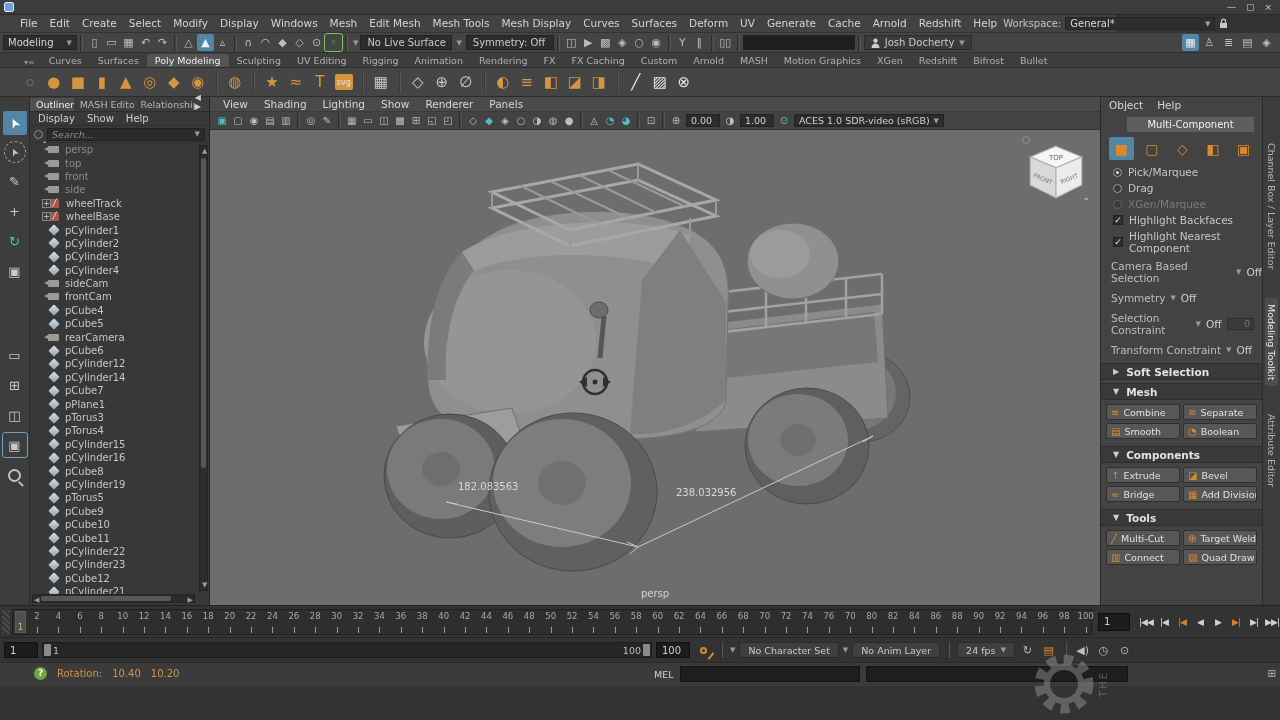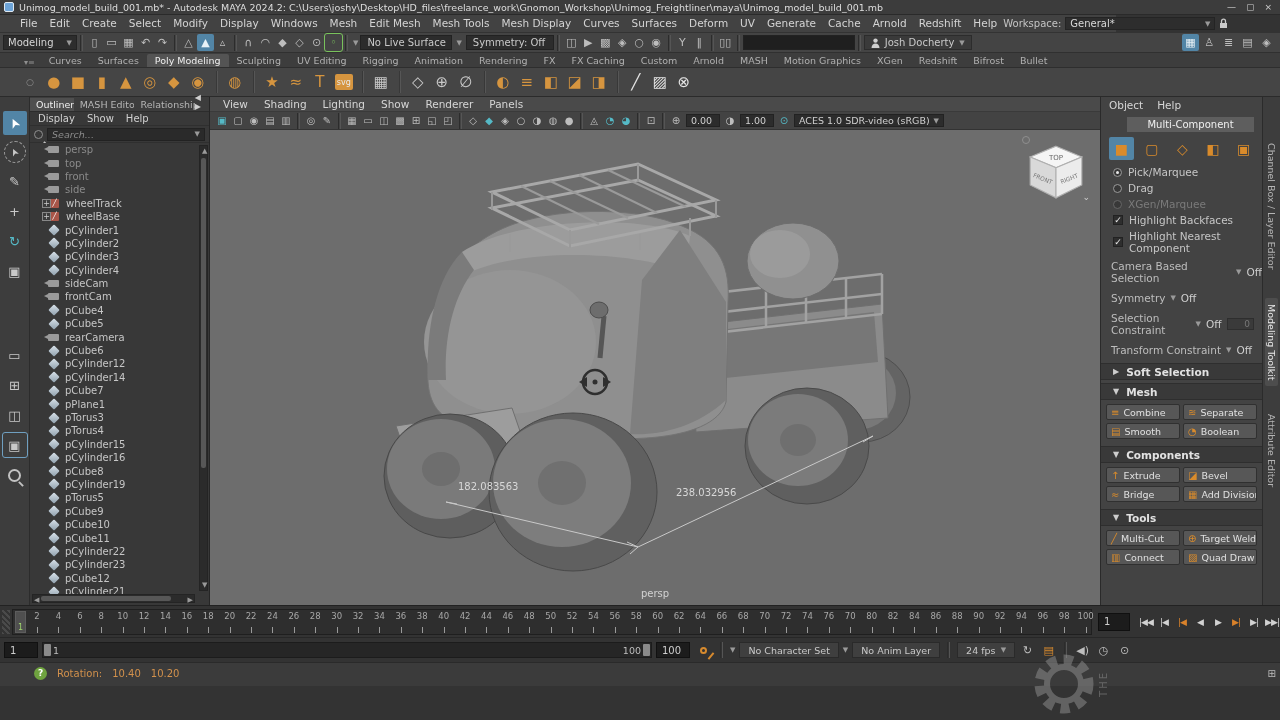--- a/index.html
+++ b/index.html
@@ -133,21 +133,20 @@
 #watermark .l1,#watermark .l2{font-size:27px;font-weight:bold;letter-spacing:1px;transform:scaleY(1.15)}
 #watermark .the{writing-mode:vertical-rl;transform:rotate(180deg);font-size:10px;letter-spacing:2px;margin-right:2px}
 
 text.mlabel{font-size:10px;fill:#d8d8d8}
 </style>
 </head>
 <body>
 
 <div id="titlebar" class="abs">
   <span class="apic"></span>
-  <span class="t">Unimog_model_build_001.mb* - Autodesk MAYA 2024.2: C:\Users\joshy\Desktop\HD_files\freelance_work\Gnomon_Workshop\Unimog_Freightliner\maya\Unimog_model_build_001.mb</span>
   <span class="winbtns">
     <span>—</span>
     <span>▢</span>
     <span>×</span>
   </span>
 </div>
 
 <div id="menubar" class="abs">
   <svg class="home" viewBox="0 0 13 11">
       <path d="M1,10 L6.5,1 L12,10 L9,10 L6.5,5.5 L4,10 Z" fill="#c84b3c"></path>
@@ -911,20 +910,25 @@
   <span class="ic">⊙</span>
 </div>
 
 <div id="commandline" class="abs">
   <div id="helpline">
     <span class="qicon">?</span>
     <span class="rot">Rotation:</span>
     <span class="rot">10.40</span>
     <span class="rot">10.20</span>
   </div>
+  <div id="melwrap">
+    <span class="mlabel">MEL</span>
+    <div class="melfield" style="width:180px"></div>
+    <div class="melfield" style="width:262px"></div>
+  </div>
   <span id="scripted">⊞</span>
 </div>
 
 <div id="bottomfill" class="abs"></div>
 
 <div id="watermark" class="abs">
   <svg width="68" height="68" viewBox="0 0 68 68">
     <circle cx="34" cy="34" r="24" fill="none" stroke="#9c9c9c" stroke-width="11" stroke-dasharray="9 7"></circle>
     <circle cx="34" cy="34" r="17" fill="none" stroke="#9c9c9c" stroke-width="6"></circle>
   </svg>

